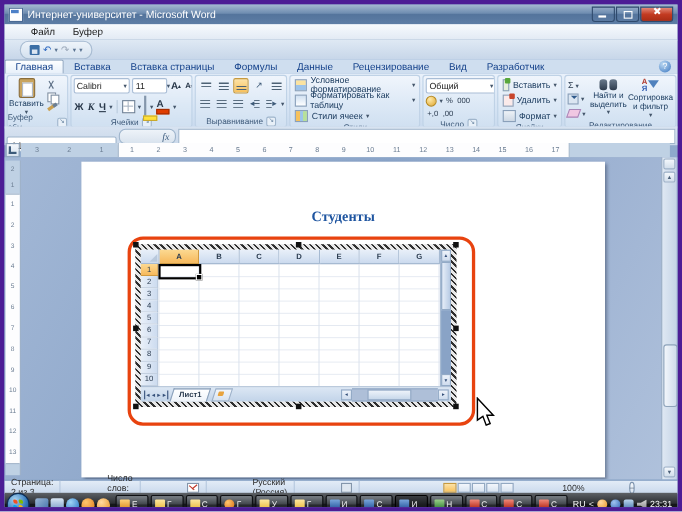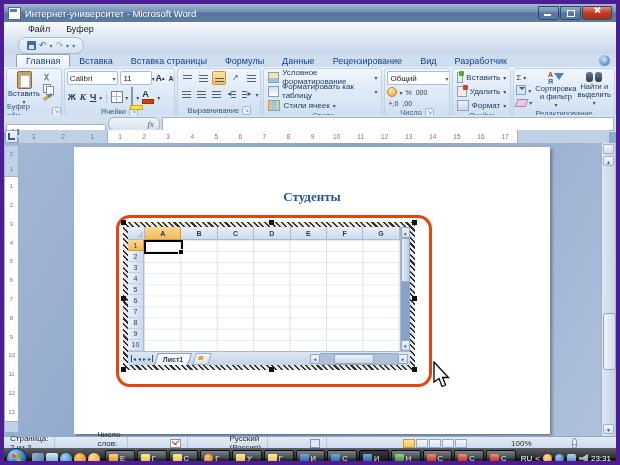--- a/index.html
+++ b/index.html
@@ -28,21 +28,21 @@
     background:linear-gradient(#dfe9f4,#c7d6e9);display:flex;align-items:center;padding-left:14px;}
   .qat-pill{display:flex;align-items:center;gap:3px;background:linear-gradient(#eef4fa,#d4e1ef);
     border:1px solid #a8bcd2;border-radius:8px;padding:1px 8px;height:13px;}
   .qbtn{font-size:9px;line-height:9px;color:#2a66c0;}
   .qbtn.dis{color:#9aa7b8;}
   .floppy{width:9px;height:9px;background:#3b6ea5;border-radius:1px;position:relative;}
   .floppy::after{content:"";position:absolute;left:2px;bottom:1px;width:5px;height:4px;background:#dce6f2;}
   .tiny{font-size:6px;color:#5a7392;}
   
   .tabsrow{position:absolute;left:0;top:50px;right:0;height:13px;background:#cfdeef;
-    display:flex;align-items:center;padding-left:12px;font-size:9px;color:#15428b;}
+    display:flex;align-items:center;padding-left:0;font-size:9px;color:#15428b;}
   .tab{padding:1px 9px 1px;cursor:default;}
   .tab.active{background:linear-gradient(#fdfeff,#e7f0fa);border:1px solid #8ba0b9;border-bottom:none;
     border-radius:2px 2px 0 0;color:#15428b;}
   .help-ball{margin-left:auto;margin-right:6px;width:11px;height:11px;border-radius:50%;
     background:radial-gradient(circle at 35% 30%,#bcd9f2,#3a76c0);color:#fff;font-size:8px;
     display:flex;align-items:center;justify-content:center;}
   
   .ribbon{position:absolute;left:0;top:63px;right:0;height:48px;
     background:linear-gradient(#e9f1fb,#d3e2f3 70%,#c9daee);border-bottom:1px solid #96b2d0;
     display:flex;padding:1px 0 0 1px;}
@@ -504,31 +504,31 @@
           <div class="edismall">
               <span class="fillarrow"></span>
               <span class="caret">▾</span>
             </div>
           <div class="edismall">
               <span class="eraser"></span>
               <span class="caret">▾</span>
             </div>
         </div>
         <div class="bigv">
+          <span class="binoc"></span>
+          <span>Найти и выделить</span>
+          <span class="caret">▾</span>
+        </div>
+        <div class="bigv">
           <span class="sortic">
             <span class="az">А</span>
             <span class="az2">Я</span>
             <span class="funnel"></span>
           </span>
           <span>Сортировка и фильтр</span>
-          <span class="caret">▾</span>
-        </div>
-        <div class="bigv">
-          <span class="binoc"></span>
-          <span>Найти и выделить</span>
           <span class="caret">▾</span>
         </div>
       </div>
       <div class="glabel">
           <span>Редактирование</span>
         </div>
     </div>
   </div>
 
   <div class="fbar">

